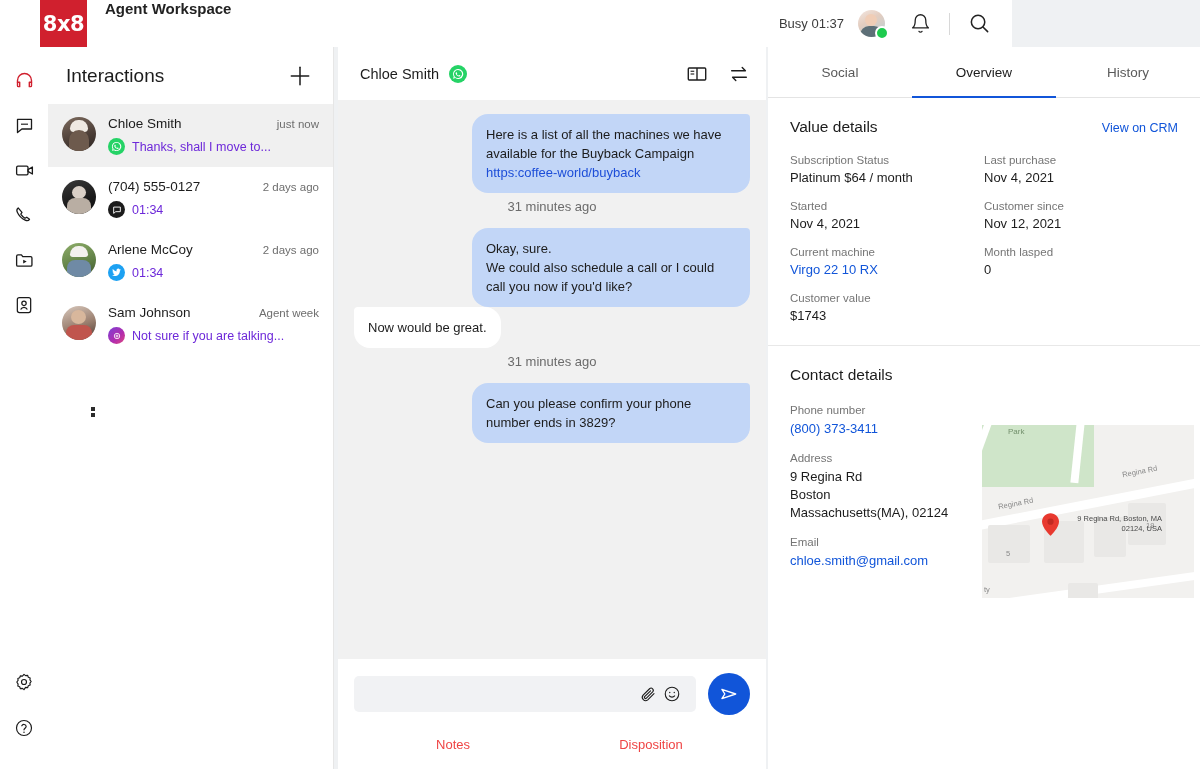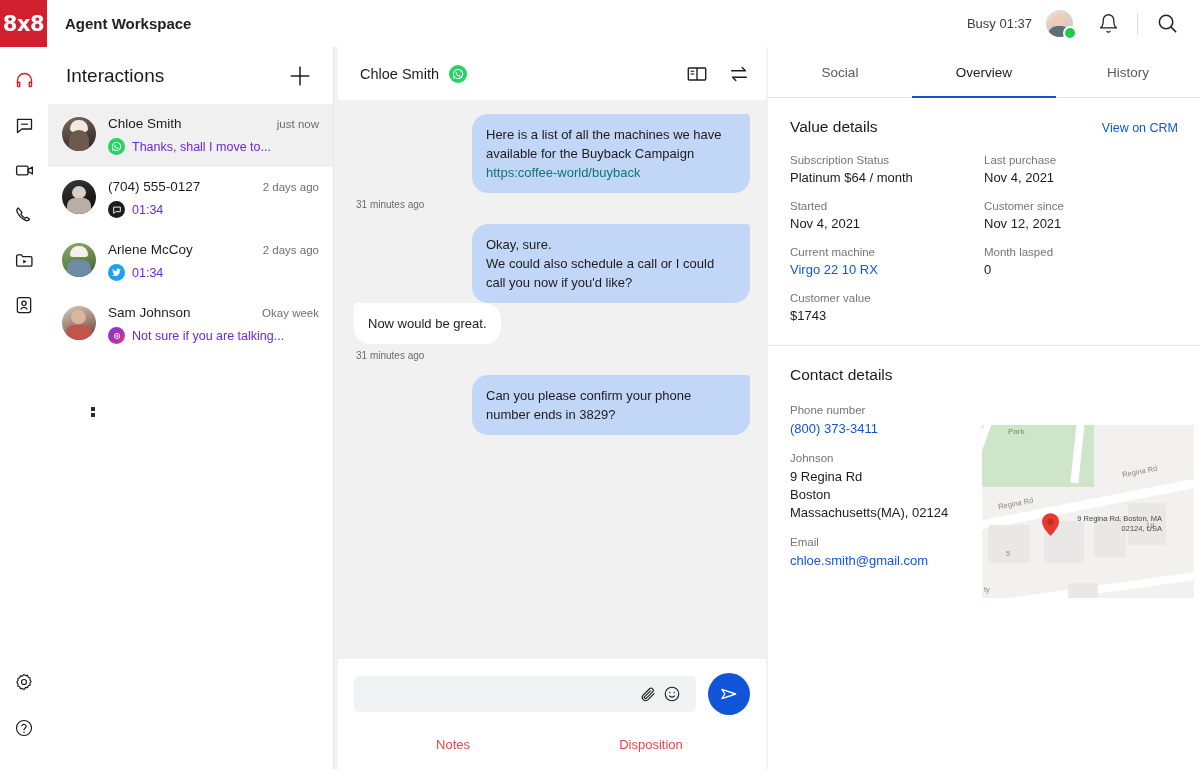--- a/index.html
+++ b/index.html
@@ -7,22 +7,22 @@
     width: 1200px; height: 769px;
     font-family: "Liberation Sans", sans-serif;
     background: #eceff1;
     overflow: hidden;
     -webkit-font-smoothing: antialiased;
   }
   .app { position: relative; width: 1200px; height: 769px; background: #eff1f3; }
 
   
   .topbar {
-    position: absolute; top: 0; left: 0; width: 1200px; height: 47px;
-    background: #ffffff; display: flex; align-items: center;
+    position: absolute; top: 0; left: 0; width: 1012px; height: 47px;
+    background: #ffffff; display: flex;  padding-left: 40px;
   }
   .logo {
     width: 47px; height: 47px; background: #d0202e; color: #fff;
     display: flex; align-items: center; justify-content: center;
     font-size: 21px; font-weight: bold; letter-spacing: -0.5px;
     font-family: "DejaVu Sans", sans-serif;
   }
   .app-title { margin-left: 18px; font-size: 15px; color: #222; font-weight: bold; }
   .topbar-right {
     margin-left: auto; display: flex; align-items: center; gap: 0px; padding-right: 16px;
@@ -138,22 +138,22 @@
   }
   .msg-group { }
   .bubble {
     display: inline-block; max-width: 278px; padding: 11px 14px;
     font-size: 13px; line-height: 19px; color: #1c1c1c;
   }
   .bubble.in { background: #ffffff; border-radius: 4px 16px 16px 16px; }
   .bubble.out { background: #c2d6f7; border-radius: 16px 4px 16px 16px; }
   .row-out { display: flex; justify-content: flex-end; }
   .row-in { display: flex; justify-content: flex-start; }
-  .stamp { font-size: 10px; color: #6b6b6b; margin: 6px 2px 14px 2px; }
-  .bubble a.link { color: #0f766e; text-decoration: none; display: block; }
+  .stamp { font-size: 13px; color: #6b6b6b; margin: 6px 2px 14px 2px; text-align: center; }
+  .bubble a.link { color: #1d4ed8; text-decoration: none; display: block; }
 
   .composer { background: #ffffff; padding: 14px 16px 0 16px; flex: 0 0 110px; }
   .composer-row { display: flex; align-items: center; gap: 12px; }
   .input-shell {
     flex: 1; height: 36px; background: #f1f2f4; border-radius: 5px;
     display: flex; align-items: center; padding: 0 12px 0 14px;
   }
   .input-field {
     flex: 1; border: none; outline: none; background: transparent;
     font-size: 13px; font-family: "Liberation Sans", sans-serif; color: #1c1c1c; height: 34px;
@@ -371,21 +371,21 @@
           <span class="conv-preview">01:34</span>
         </div>
       </div>
     </div>
 
     <div class="conv-item">
       <div class="conv-avatar av-d"></div>
       <div class="conv-body">
         <div class="conv-row1">
           <span class="conv-name">Sam Johnson</span>
-          <span class="conv-time">Okay week</span>
+          <span class="conv-time">Agent week</span>
         </div>
         <div class="conv-row2">
           <span class="chan-badge chan-instagram">
             <svg width="10" height="10" viewBox="0 0 24 24" fill="none" stroke="#ffffff" stroke-width="2" stroke-linejoin="round">
               <circle cx="12" cy="12" r="6.5"></circle>
                 <circle cx="12" cy="12" r="2.4"></circle>
             </svg>
           </span>
           <span class="conv-preview">Not sure if you are talking...</span>
         </div>
@@ -540,21 +540,21 @@
     <div class="divider"></div>
 
     <div class="sect" style="padding-bottom:0;">
       <div class="sect-title">Contact details</div>
     </div>
 
     <div class="contact-wrap">
       <div class="contact-col" style="padding-left:0;margin-left:22px;">
         <div class="c-label">Phone number</div>
         <div class="c-value linked">(800) 373-3411</div>
-        <div class="c-label">Johnson</div>
+        <div class="c-label">Address</div>
         <div class="c-value">
           <div>9 Regina Rd</div>
           <div>Boston</div>
           <div>Massachusetts(MA), 02124</div>
         </div>
         <div class="c-label">Email</div>
         <div class="c-value linked">chloe.smith@gmail.com</div>
       </div>
     </div>
   </div>

